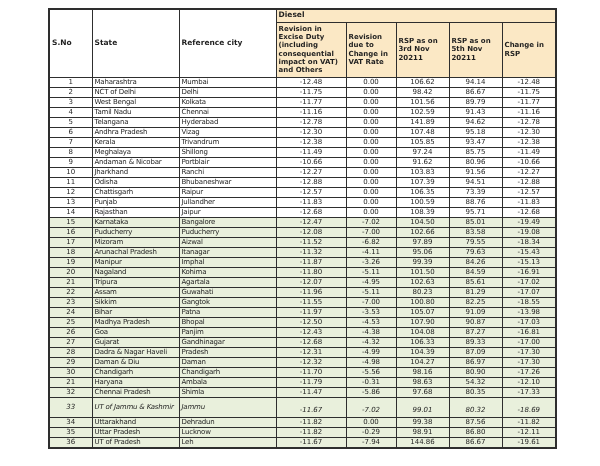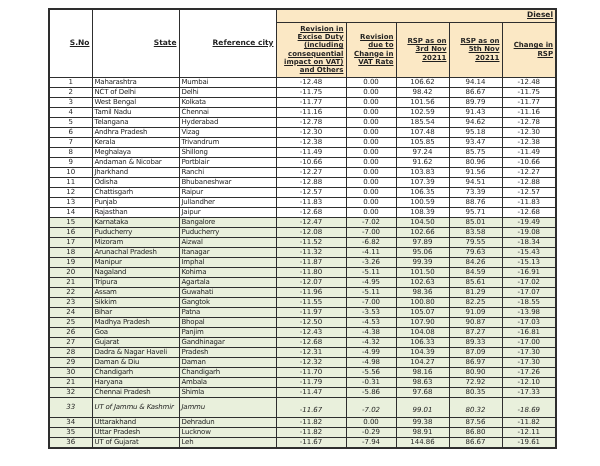--- a/index.html
+++ b/index.html
@@ -27,25 +27,24 @@
     color: var(--text);
     border: 2px solid var(--border);
   }
   th, td {
     border: 1px solid var(--border);
     padding: 0 2px;
     overflow: hidden;
   }
   thead th {
     font-weight: bold;
-    text-align: right;
+    text-align: left;
     vertical-align: middle;
     line-height: 1.18;
     background: #ffffff;
-    text-decoration: underline;
   }
   thead th.cream { background: var(--cream); }
   thead tr.group-row th { height: 13px; font-size: 7.5px; }
   thead tr.sub-row th { height: 55px; }
 
   tbody td {
     height: 9.4px;
     line-height: 9px;
     white-space: nowrap;
     vertical-align: middle;
@@ -128,21 +127,21 @@
           <td class="num">102.59</td>
           <td class="num">91.43</td>
           <td class="num">-11.16</td>
         </tr>
         <tr>
           <td class="sno">5</td>
           <td class="state">Telangana</td>
           <td class="city">Hyderabad</td>
           <td class="num">-12.78</td>
           <td class="num">0.00</td>
-          <td class="num">185.54</td>
+          <td class="num">141.89</td>
           <td class="num">94.62</td>
           <td class="num">-12.78</td>
         </tr>
         <tr>
           <td class="sno">6</td>
           <td class="state">Andhra Pradesh</td>
           <td class="city">Vizag</td>
           <td class="num">-12.30</td>
           <td class="num">0.00</td>
           <td class="num">107.48</td>
@@ -298,21 +297,21 @@
           <td class="num">102.63</td>
           <td class="num">85.61</td>
           <td class="num">-17.02</td>
         </tr>
         <tr class="green">
           <td class="sno">22</td>
           <td class="state">Assam</td>
           <td class="city">Guwahati</td>
           <td class="num">-11.96</td>
           <td class="num">-5.11</td>
-          <td class="num">98.36</td>
+          <td class="num">80.23</td>
           <td class="num">81.29</td>
           <td class="num">-17.07</td>
         </tr>
         <tr class="green">
           <td class="sno">23</td>
           <td class="state">Sikkim</td>
           <td class="city">Gangtok</td>
           <td class="num">-11.55</td>
           <td class="num">-7.00</td>
           <td class="num">100.80</td>
@@ -389,21 +388,21 @@
           <td class="num">80.90</td>
           <td class="num">-17.26</td>
         </tr>
         <tr class="green">
           <td class="sno">21</td>
           <td class="state">Haryana</td>
           <td class="city">Ambala</td>
           <td class="num">-11.79</td>
           <td class="num">-0.31</td>
           <td class="num">98.63</td>
-          <td class="num">72.92</td>
+          <td class="num">54.32</td>
           <td class="num">-12.10</td>
         </tr>
         <tr class="green">
           <td class="sno">32</td>
           <td class="state">Chennai Pradesh</td>
           <td class="city">Shimla</td>
           <td class="num">-11.47</td>
           <td class="num">-5.86</td>
           <td class="num">97.68</td>
           <td class="num">80.35</td>
@@ -434,21 +433,21 @@
           <td class="state">Uttar Pradesh</td>
           <td class="city">Lucknow</td>
           <td class="num">-11.82</td>
           <td class="num">-0.29</td>
           <td class="num">98.91</td>
           <td class="num">86.80</td>
           <td class="num">-12.11</td>
         </tr>
         <tr class="green">
           <td class="sno">36</td>
-          <td class="state">UT of Gujarat</td>
+          <td class="state">UT of Pradesh</td>
           <td class="city">Leh</td>
           <td class="num">-11.67</td>
           <td class="num">-7.94</td>
           <td class="num">144.86</td>
           <td class="num">86.67</td>
           <td class="num">-19.61</td>
         </tr>
       </tbody>
   </table>
 </div>

